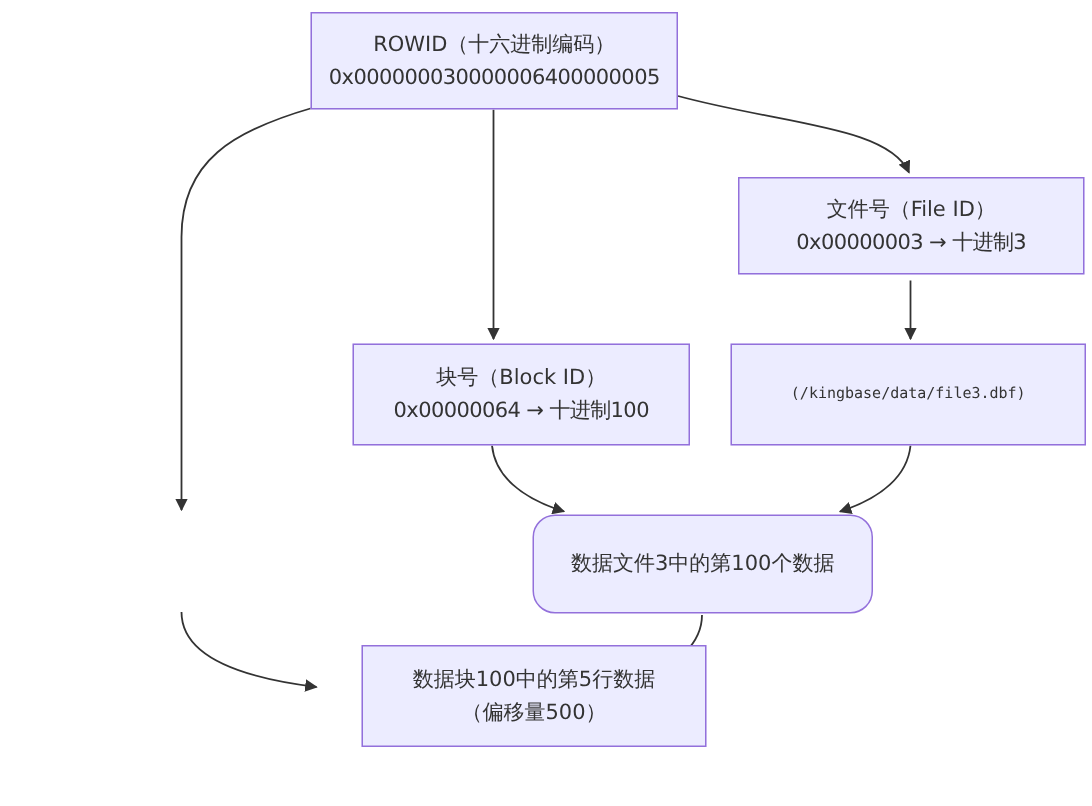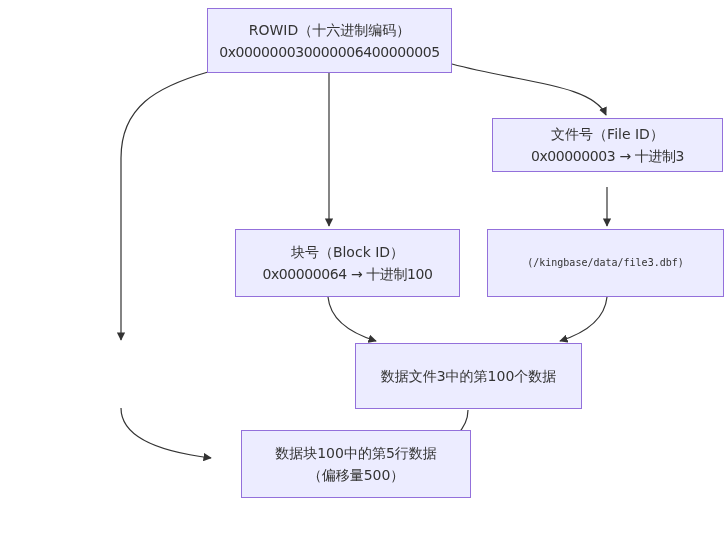--- a/index.html
+++ b/index.html
@@ -65,36 +65,36 @@
     <path class="edge" d="M607,297 C605,317 588,332 560,341" marker-end="url(#arrow)"></path>
     <path class="edge" d="M121,408 C121,432 146,450 211,458" marker-end="url(#arrow)"></path>
     <path class="edge" d="M468,410 C468,429 451,444 428,452" marker-end="url(#arrow)"></path>
   </svg>
 
   <div class="node" style="left:207px; top:8px; width:245px; height:65px;">
     <div class="line">ROWID（十六进制编码）</div>
     <div class="line num">0x000000030000006400000005</div>
   </div>
 
-  <div class="node" style="left:492px; top:118px; width:231px; height:54px;">
+  <div class="node" style="left:492px; top:118px; width:231px; height:65px;">
     <div class="line">文件号（File ID）</div>
     <div class="line num">0x00000003 → 十进制3</div>
   </div>
 
   <div class="node" style="left:215px; top:229px; width:225px; height:68px;margin-left:20px;">
     <div class="line">块号（Block ID）</div>
     <div class="line num">0x00000064 → 十进制100</div>
   </div>
 
   <div class="node" style="left:487px; top:229px; width:237px; height:68px;">
     <div class="line mono">(/kingbase/data/file3.dbf)</div>
   </div>
 
 
-  <div class="node" style="left:355px; top:343px; width:227px; height:66px;">
+  <div class="node" style="left:355px; top:343px; width:227px; height:66px;border-radius:15px;">
     <div class="line">数据文件3中的第100个数据</div>
   </div>
 
   <div class="node" style="left:217px; top:430px; width:230px; height:68px;margin-left:24px;">
     <div class="line">数据块100中的第5行数据</div>
     <div class="line">（偏移量500）</div>
   </div>
 
 </div>
 

